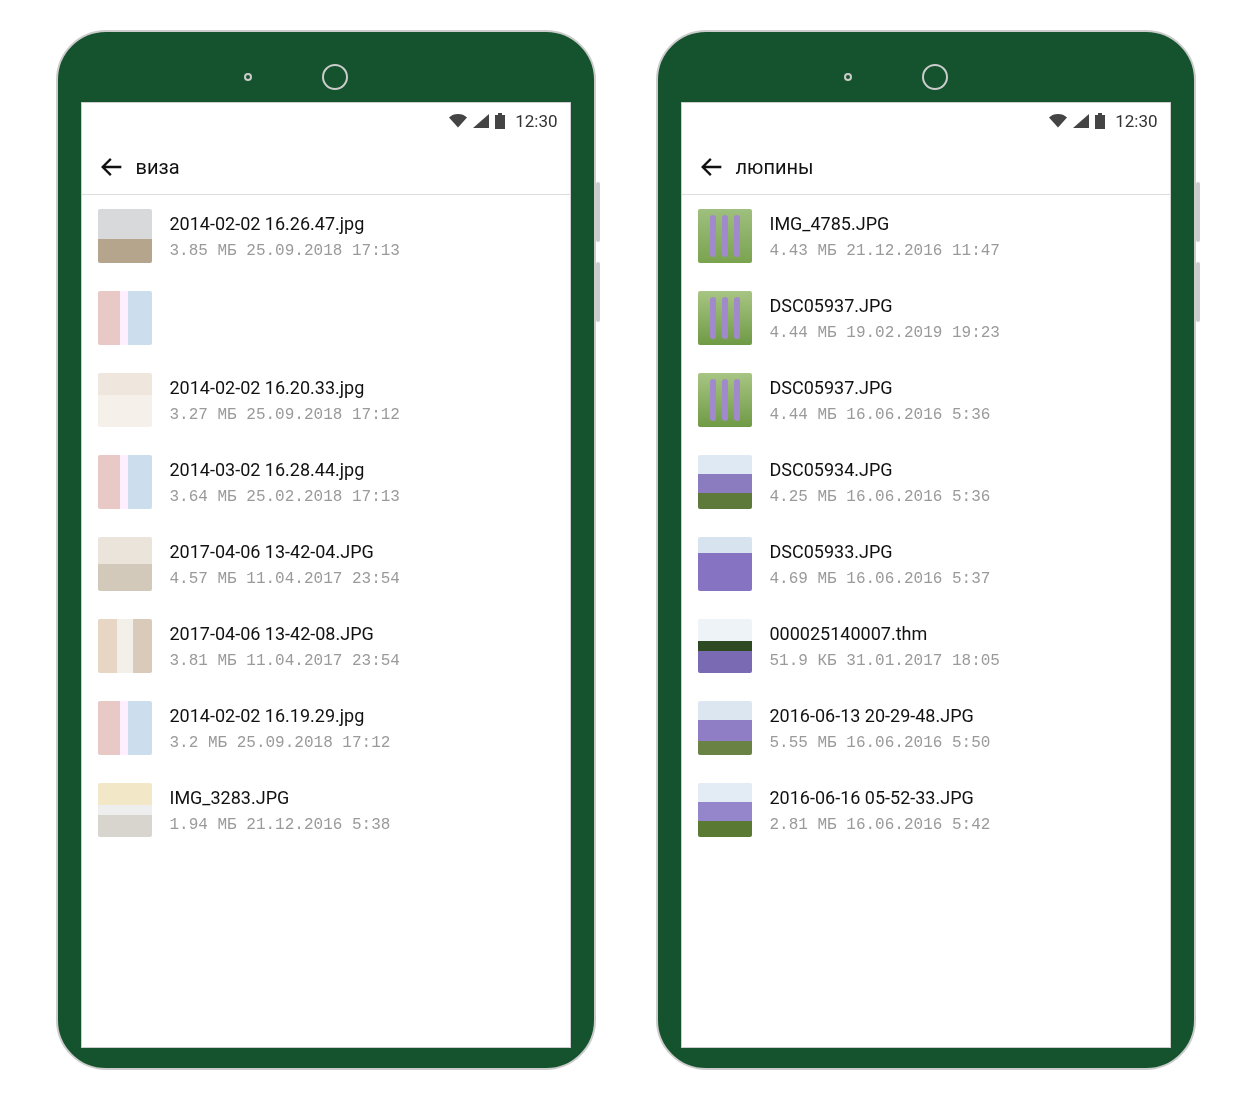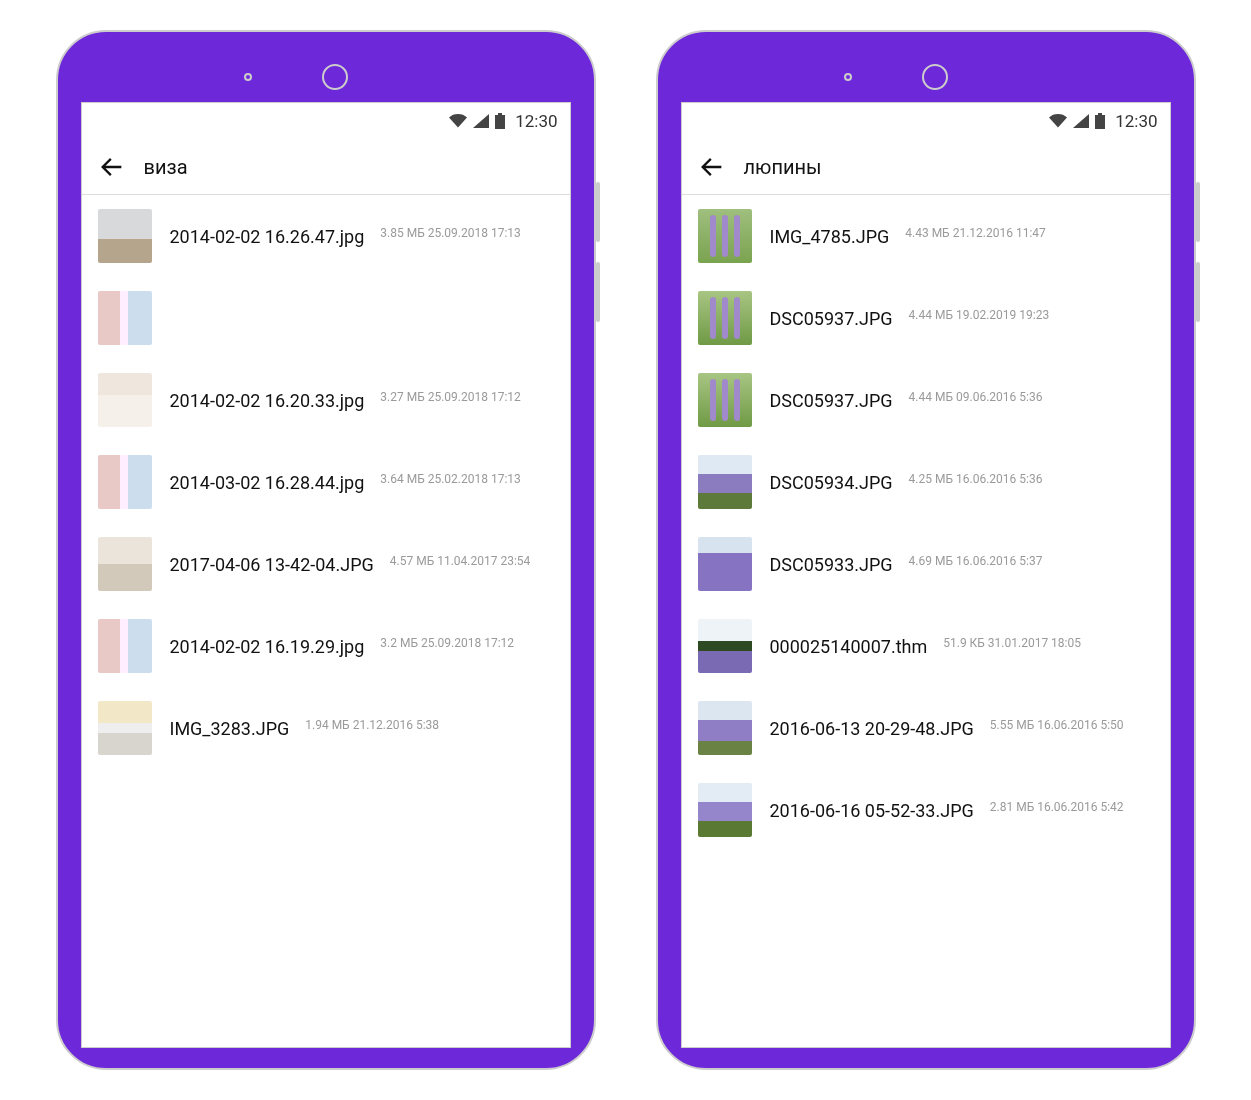--- a/index.html
+++ b/index.html
@@ -10,21 +10,21 @@
     display: flex;
     gap: 60px;
     justify-content: center;
   }
   .phone {
     width: 540px;
     height: 1040px;
     border: 2px solid #ccc;
     border-radius: 50px;
     position: relative;
-    background: #6d28d9;
+    background: #14532d;
     padding: 20px;
     display: flex;
     flex-direction: column;
     align-items: center;
   }
   .phone::after {
     content: "";
     position: absolute;
     right: -6px;
     top: 150px;
@@ -76,40 +76,40 @@
     font-size: 17px;
     color: #444;
   }
   .statusbar svg { display: block; }
   .status-time { margin-left: 4px; font-size: 17px; color: #333; }
   .appbar {
     height: 56px;
     display: flex;
     align-items: center;
     padding: 0 16px;
-    gap: 18px;
+    gap: 10px;
     border-bottom: 1px solid #ddd;
   }
   .back-arrow { width: 28px; height: 28px; }
   .appbar-title { font-size: 20px; color: #111; }
   .list { flex: 1; overflow: hidden; }
   .row {
     display: flex;
     align-items: center;
     padding: 14px 16px;
     gap: 18px;
   }
   .thumb {
     width: 54px; height: 54px; border-radius: 2px;
     flex-shrink: 0;
     background: #ddd;
   }
-  .rowtext { display: flex; flex-direction: row; gap: 16px; }
+  .rowtext { display: flex; flex-direction: column; gap: 8px; }
   .fname { font-size: 18px; color: #111; }
-  .fmeta { font-size: 12px; color: #9a9a9a; }
+  .fmeta { font-size: 16px; color: #9a9a9a; font-family: Liberation Mono, monospace; }
 
   
   .thumb-doc1 { background: linear-gradient(180deg,#d8d9da 0 55%, #b4a58c 55% 100%); }
   .thumb-doc2 { background: linear-gradient(90deg,#e8c9c6 0 40%,#fef 40% 55%,#cde 55% 100%); }
   .thumb-doc3 { background: linear-gradient(180deg,#efe6dd 0 40%, #f5f0ea 40% 100%); }
   .thumb-doc4 { background: linear-gradient(180deg,#ebe4da 0 50%, #d2c9bb 50% 100%); }
   .thumb-doc5 { background: linear-gradient(90deg,#e6d6c3 0 35%,#f3efe9 35% 65%,#d9caba 65% 100%); }
   .thumb-doc6 { background: linear-gradient(180deg,#f2e7c7 0 40%,#eee 40% 60%,#d8d4ce 60% 100%); }
   .thumb-doc7 { background: linear-gradient(90deg,#e6a3b1 0 30%,#f3e6c8 30% 100%); }
 
@@ -192,20 +192,27 @@
           </div>
         </div>
         <div class="row">
           <div class="thumb thumb-doc4"></div>
           <div class="rowtext">
             <div class="fname">2017-04-06 13-42-04.JPG</div>
             <div class="fmeta">4.57 МБ 11.04.2017 23:54</div>
           </div>
         </div>
         <div class="row">
+          <div class="thumb thumb-doc5"></div>
+          <div class="rowtext">
+            <div class="fname">2017-04-06 13-42-08.JPG</div>
+            <div class="fmeta">3.81 МБ 11.04.2017 23:54</div>
+          </div>
+        </div>
+        <div class="row">
           <div class="thumb thumb-doc2"></div>
           <div class="rowtext">
             <div class="fname">2014-02-02 16.19.29.jpg</div>
             <div class="fmeta">3.2 МБ 25.09.2018 17:12</div>
           </div>
         </div>
         <div class="row">
           <div class="thumb thumb-doc6"></div>
           <div class="rowtext">
             <div class="fname">IMG_3283.JPG</div>
@@ -262,21 +269,21 @@
           <div class="thumb thumb-lup2"></div>
           <div class="rowtext">
             <div class="fname">DSC05937.JPG</div>
             <div class="fmeta">4.44 МБ 19.02.2019 19:23</div>
           </div>
         </div>
         <div class="row">
           <div class="thumb thumb-lup3"></div>
           <div class="rowtext">
             <div class="fname">DSC05937.JPG</div>
-            <div class="fmeta">4.44 МБ 09.06.2016 5:36</div>
+            <div class="fmeta">4.44 МБ 16.06.2016 5:36</div>
           </div>
         </div>
         <div class="row">
           <div class="thumb thumb-field1"></div>
           <div class="rowtext">
             <div class="fname">DSC05934.JPG</div>
             <div class="fmeta">4.25 МБ 16.06.2016 5:36</div>
           </div>
         </div>
         <div class="row">

